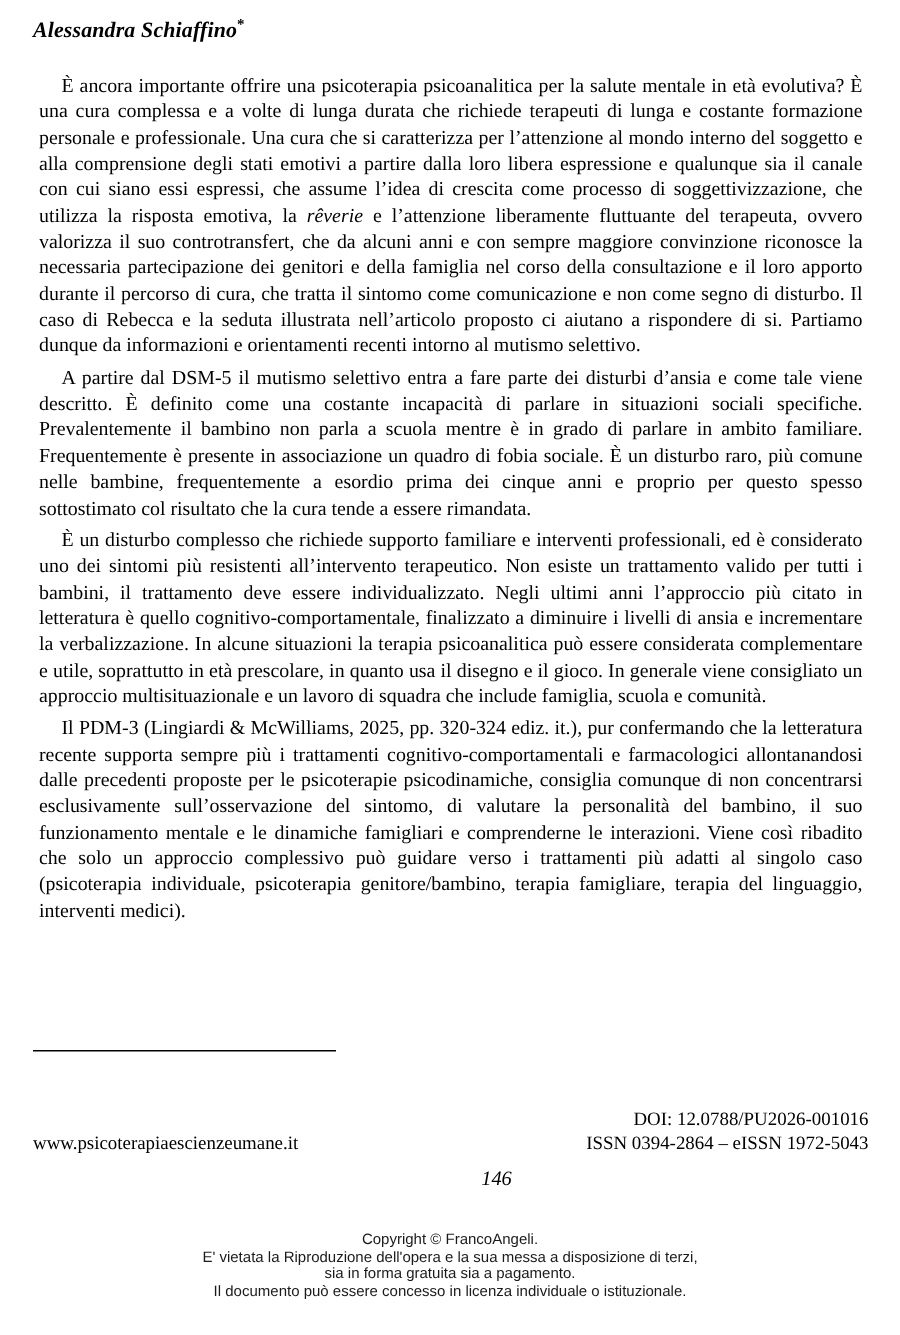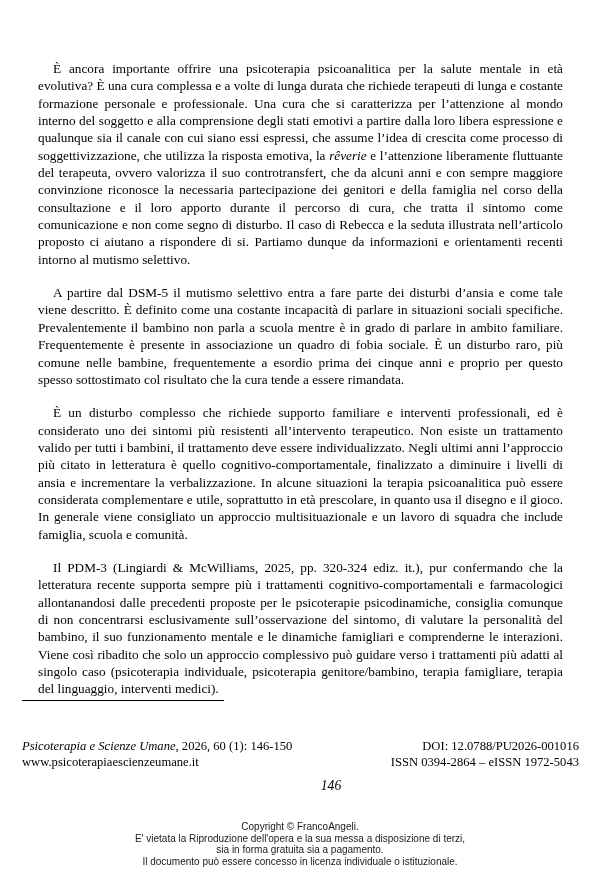--- a/index.html
+++ b/index.html
@@ -42,21 +42,21 @@
     left: 22px;
     top: 44px;
     width: 557px;
     font-size: 13.25px;
     line-height: 17.35px;
     text-align: justify;
     text-justify: inter-word;
     hyphens: manual;
   }
   .body-col p {
-    margin: 16px;
+    margin: 4px;
     text-indent: 15px;
   }
   .body-col p + p {
     margin-top: 0px;
   }
   .body-col i {
     font-style: italic;
   }
 
   
@@ -137,34 +137,36 @@
   }
   .copyright div {
     white-space: nowrap;
   }
 </style>
 </head>
 <body>
 
 <div class="page">
 
+  <div class="author">
+    <span>Alessandra Schiaffino</span><span class="fn-mark">*</span>
+  </div>
 
   <div class="body-col" id="body-col">
       <p><span>È ancora importante offrire una psicoterapia psicoanalitica per la salute mentale in età evolutiva? È una cura complessa e a volte di lunga durata che richiede terapeuti di lunga e costante formazione personale e professionale. Una cura che si caratterizza per l’attenzione al mondo interno del soggetto e alla comprensione degli stati emotivi a partire dalla loro libera espressione e qualunque sia il canale con cui siano essi espressi, che assume l’idea di crescita come processo di soggettivizzazione, che utilizza la risposta emotiva, la </span><i>rêverie</i><span> e l’attenzione liberamente fluttuante del terapeuta, ovvero valorizza il suo controtransfert, che da alcuni anni e con sempre maggiore convinzione riconosce la necessaria partecipazione dei genitori e della famiglia nel corso della consultazione e il loro apporto durante il percorso di cura, che tratta il sintomo come comunicazione e non come segno di disturbo. Il caso di Rebecca e la seduta illustrata nell’articolo proposto ci aiutano a rispondere di si. Partiamo dunque da informazioni e orientamenti recenti intorno al mutismo selettivo.</span></p>
       <p><span>A partire dal DSM-5 il mutismo selettivo entra a fare parte dei disturbi d’ansia e come tale viene descritto. È definito come una costante incapacità di parlare in situazioni sociali specifiche. Prevalentemente il bambino non parla a scuola mentre è in grado di parlare in ambito familiare. Frequentemente è presente in associazione un quadro di fobia sociale. È un disturbo raro, più comune nelle bambine, frequentemente a esordio prima dei cinque anni e proprio per questo spesso sottostimato col risultato che la cura tende a essere rimandata.</span></p>
       <p><span>È un disturbo complesso che richiede supporto familiare e interventi professionali, ed è considerato uno dei sintomi più resistenti all’intervento terapeutico. Non esiste un trattamento valido per tutti i bambini, il trattamento deve essere individualizzato. Negli ultimi anni l’approccio più citato in letteratura è quello cognitivo-comportamentale, finalizzato a diminuire i livelli di ansia e incrementare la verbalizzazione. In alcune situazioni la terapia psicoanalitica può essere considerata complementare e utile, soprattutto in età prescolare, in quanto usa il disegno e il gioco. In generale viene consigliato un approccio multisituazionale e un lavoro di squadra che include famiglia, scuola e comunità.</span></p>
       <p><span>Il PDM-3 (Lingiardi &amp; McWilliams, 2025, pp. 320-324 ediz. it.), pur confermando che la letteratura recente supporta sempre più i trattamenti cognitivo-comportamentali e farmacologici allontanandosi dalle precedenti proposte per le psicoterapie psicodinamiche, consiglia comunque di non concentrarsi esclusivamente sull’osservazione del sintomo, di valutare la personalità del bambino, il suo funzionamento mentale e le dinamiche famigliari e comprenderne le interazioni. Viene così ribadito che solo un approccio complessivo può guidare verso i trattamenti più adatti al singolo caso (psicoterapia individuale, psicoterapia genitore/bambino, terapia famigliare, terapia del linguaggio, interventi medici).</span></p>
     </div>
 
   <div class="fn-rule"></div>
 
 
   <div class="journal">
     <span class="jrow">
-      <span class="jleft"><span class="jtitle">Psicoterapia e Scienze Umane</span><span>, 2026, 60 (1): 146-150</span></span>
       <span class="jright">DOI: 12.0788/PU2026-001016</span>
     </span>
     <span class="jrow">
       <span class="jleft">www.psicoterapiaescienzeumane.it</span>
       <span class="jright">ISSN 0394-2864 – eISSN 1972-5043</span>
     </span>
   </div>
 
   <div class="pagenum">146</div>
 

